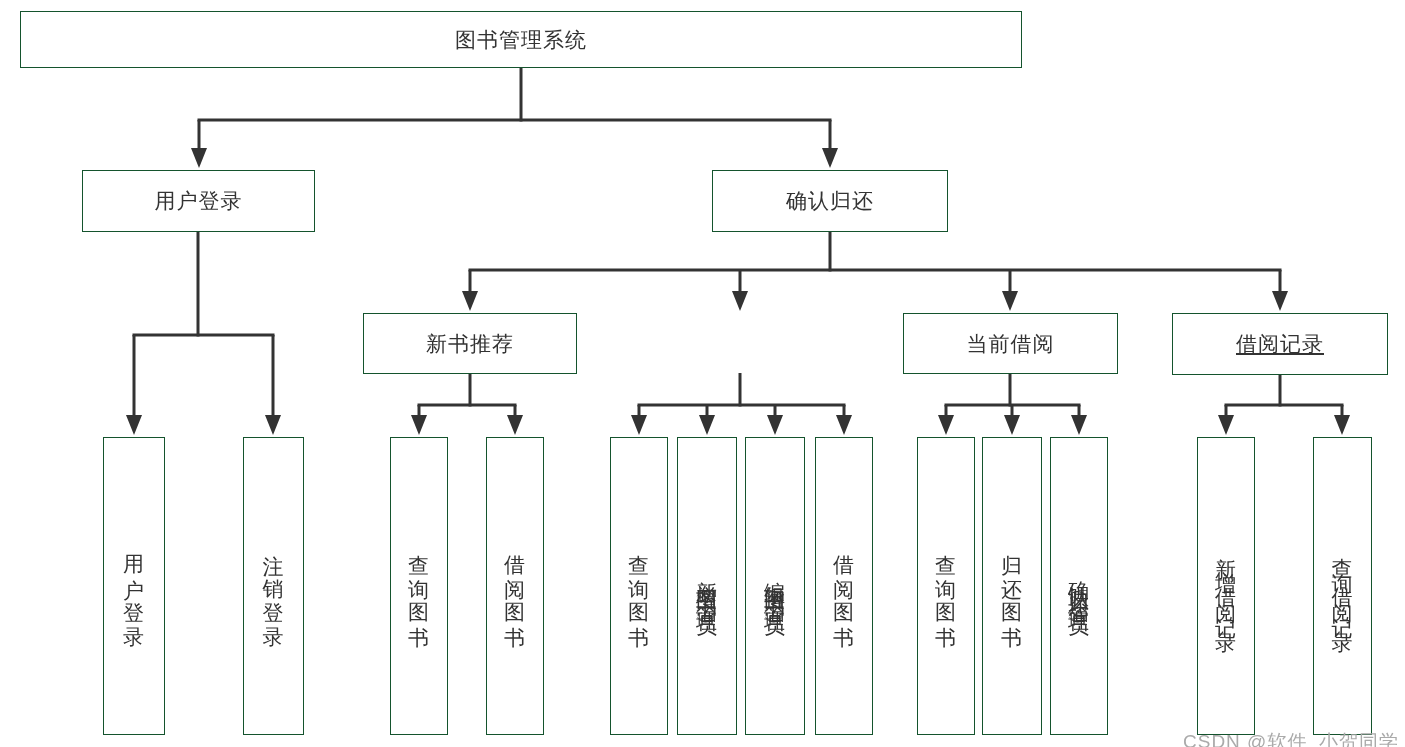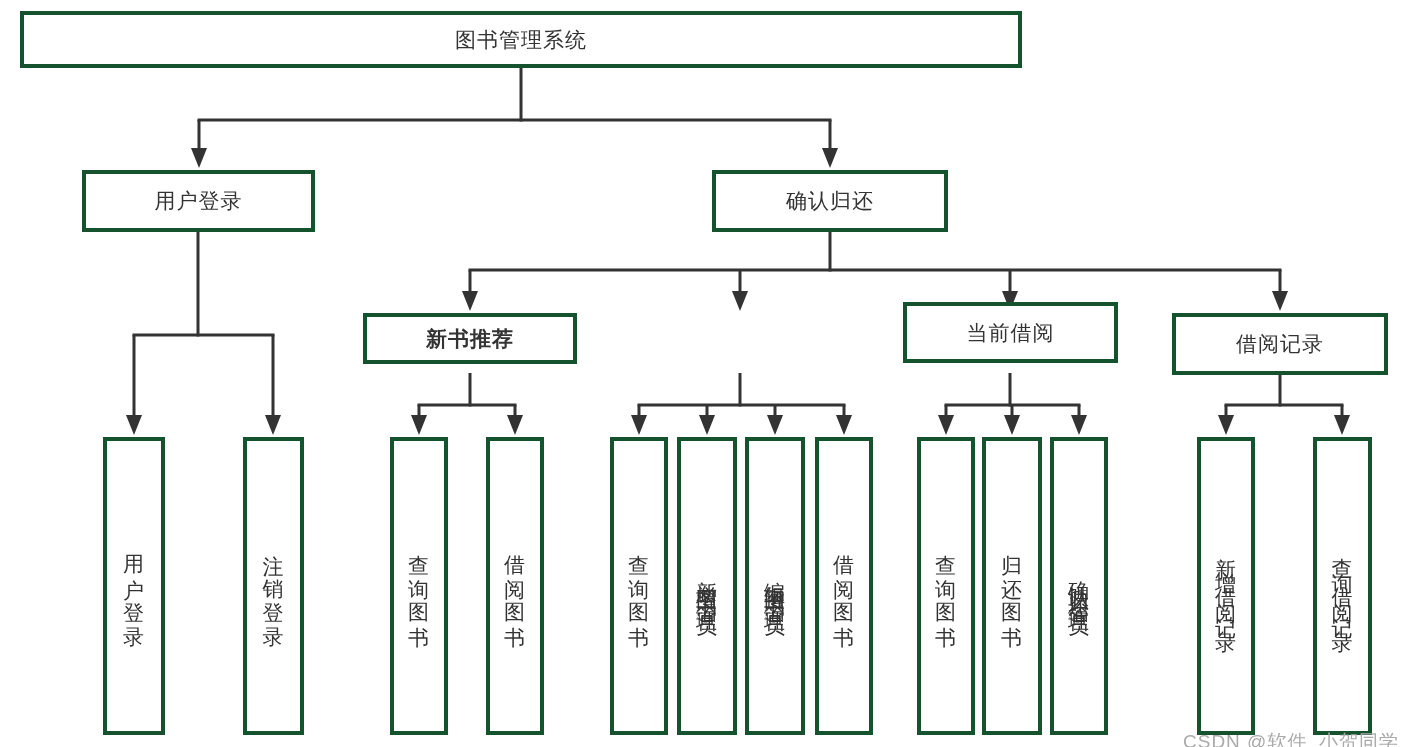--- a/index.html
+++ b/index.html
@@ -9,21 +9,21 @@
     overflow: hidden;
     font-family: "Liberation Sans", "DejaVu Sans", sans-serif;
   }
   #canvas { position: absolute; inset: 0; width: 1405px; height: 747px; }
   svg.connectors { position: absolute; left: 0; top: 0; z-index: 1; }
   svg.connectors line { stroke: #333333; stroke-width: 3; }
   svg.connectors polygon { fill: #333333; }
   .hnode, .vnode {
     position: absolute;
     background: #ffffff;
-    border: 4px solid #14532d;
+    border: 1px solid #14532d;
     box-sizing: border-box;
     display: flex;
     align-items: center;
     justify-content: center;
     color: #333333;
     z-index: 2;
   }
   .hnode { font-size: 21px; letter-spacing: 1px; }
   .vnode span {
     writing-mode: vertical-rl;
@@ -32,24 +32,24 @@
     line-height: 1;
     white-space: nowrap;
   }
   .ls-wide  { letter-spacing: 24px; }
   .ls-mid   { letter-spacing: 15px; }
   .ls-tight { letter-spacing: 5px;  }
   
   #n-root   { left: 20px;  top: 11px;  width: 1002px; height: 57px; }
   #n-login  { left: 82px;  top: 170px; width: 233px;  height: 62px; }
   #n-mgmt   { left: 712px; top: 170px; width: 236px;  height: 62px; }
-  #n-rec    { left: 363px; top: 313px; width: 214px;  height: 51px; font-weight: bold; }
+  #n-rec    { left: 363px; top: 313px; width: 214px;  height: 61px; }
   #n-borrow { left: 633px; top: 313px; width: 215px;  height: 61px; }
-  #n-cur    { left: 903px; top: 302px; width: 215px;  height: 61px; }
-  #n-hist   { left: 1172px;top: 313px; width: 216px;  height: 62px; }
+  #n-cur    { left: 903px; top: 313px; width: 215px;  height: 61px; }
+  #n-hist   { left: 1172px;top: 313px; width: 216px;  height: 62px; text-decoration: underline; }
   .leaf { top: 437px; height: 298px; }
   #l-ulogin  { left: 103px;  width: 62px; }
   #l-logout  { left: 243px;  width: 61px; }
   #l-q1      { left: 390px;  width: 58px; }
   #l-b1      { left: 486px;  width: 58px; }
   #l-q2      { left: 610px;  width: 58px; }
   #l-add     { left: 677px;  width: 60px; }
   #l-edit    { left: 745px;  width: 60px; }
   #l-b2      { left: 815px;  width: 58px; }
   #l-q3      { left: 917px;  width: 58px; }

